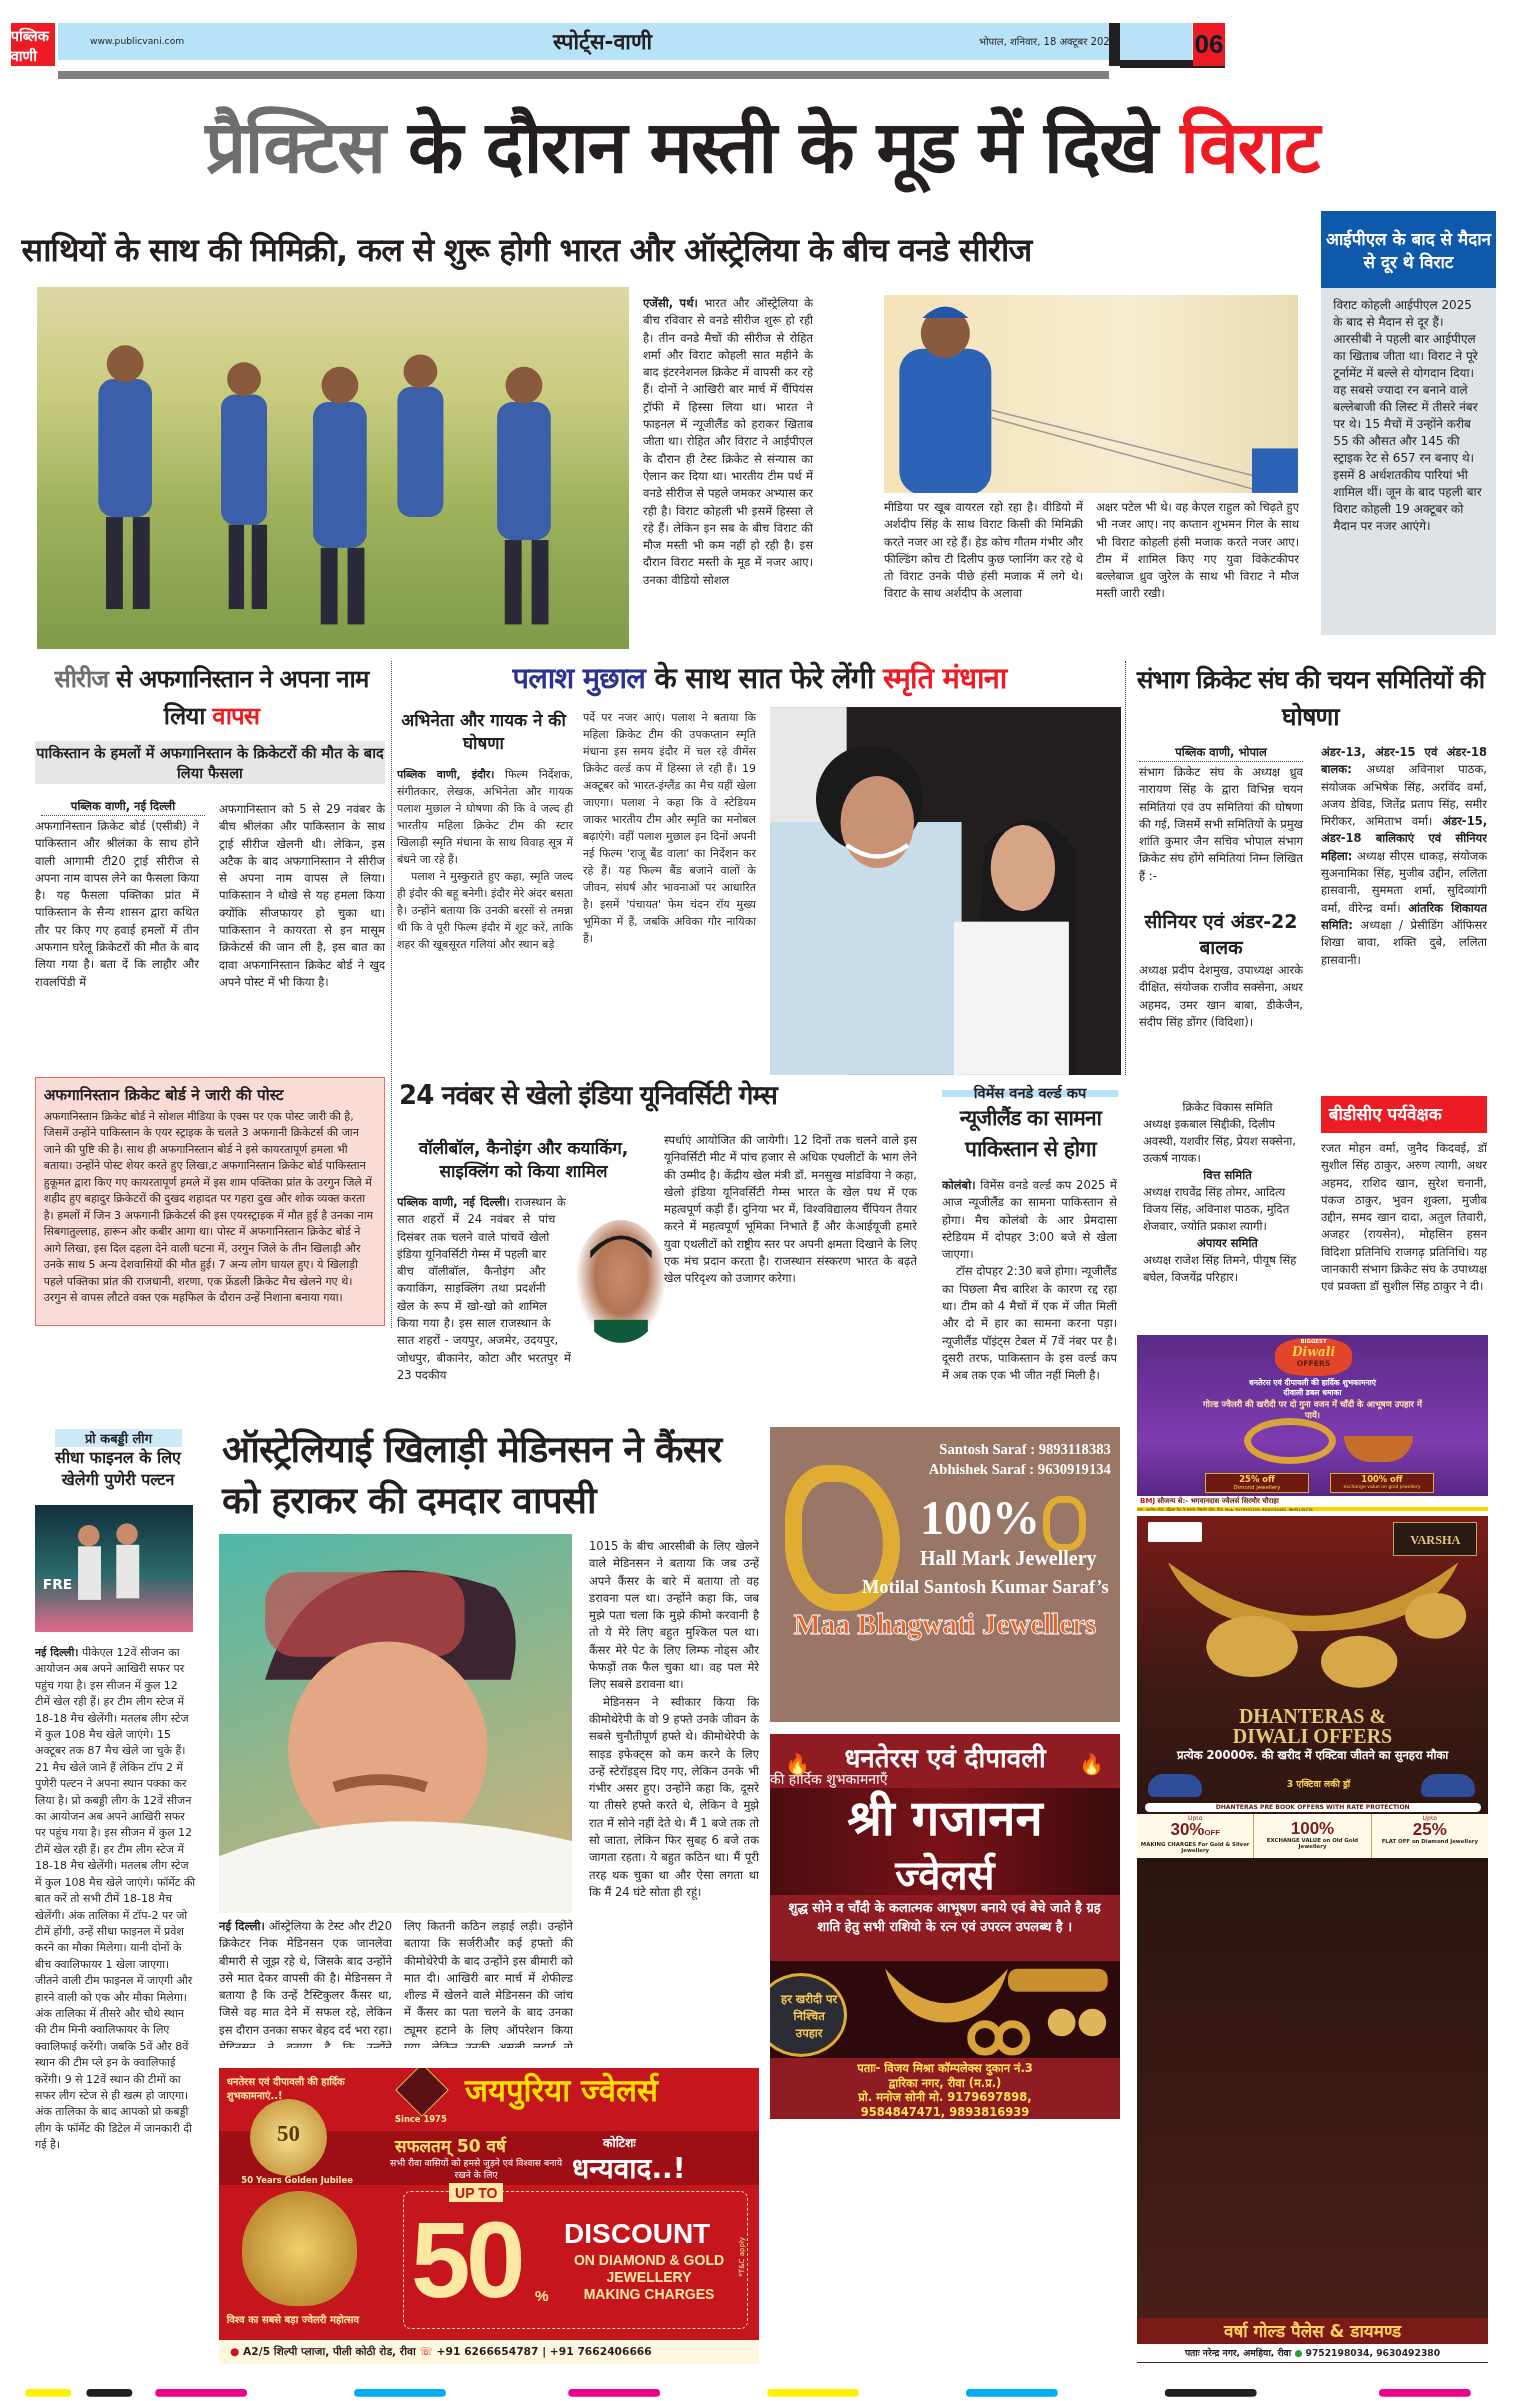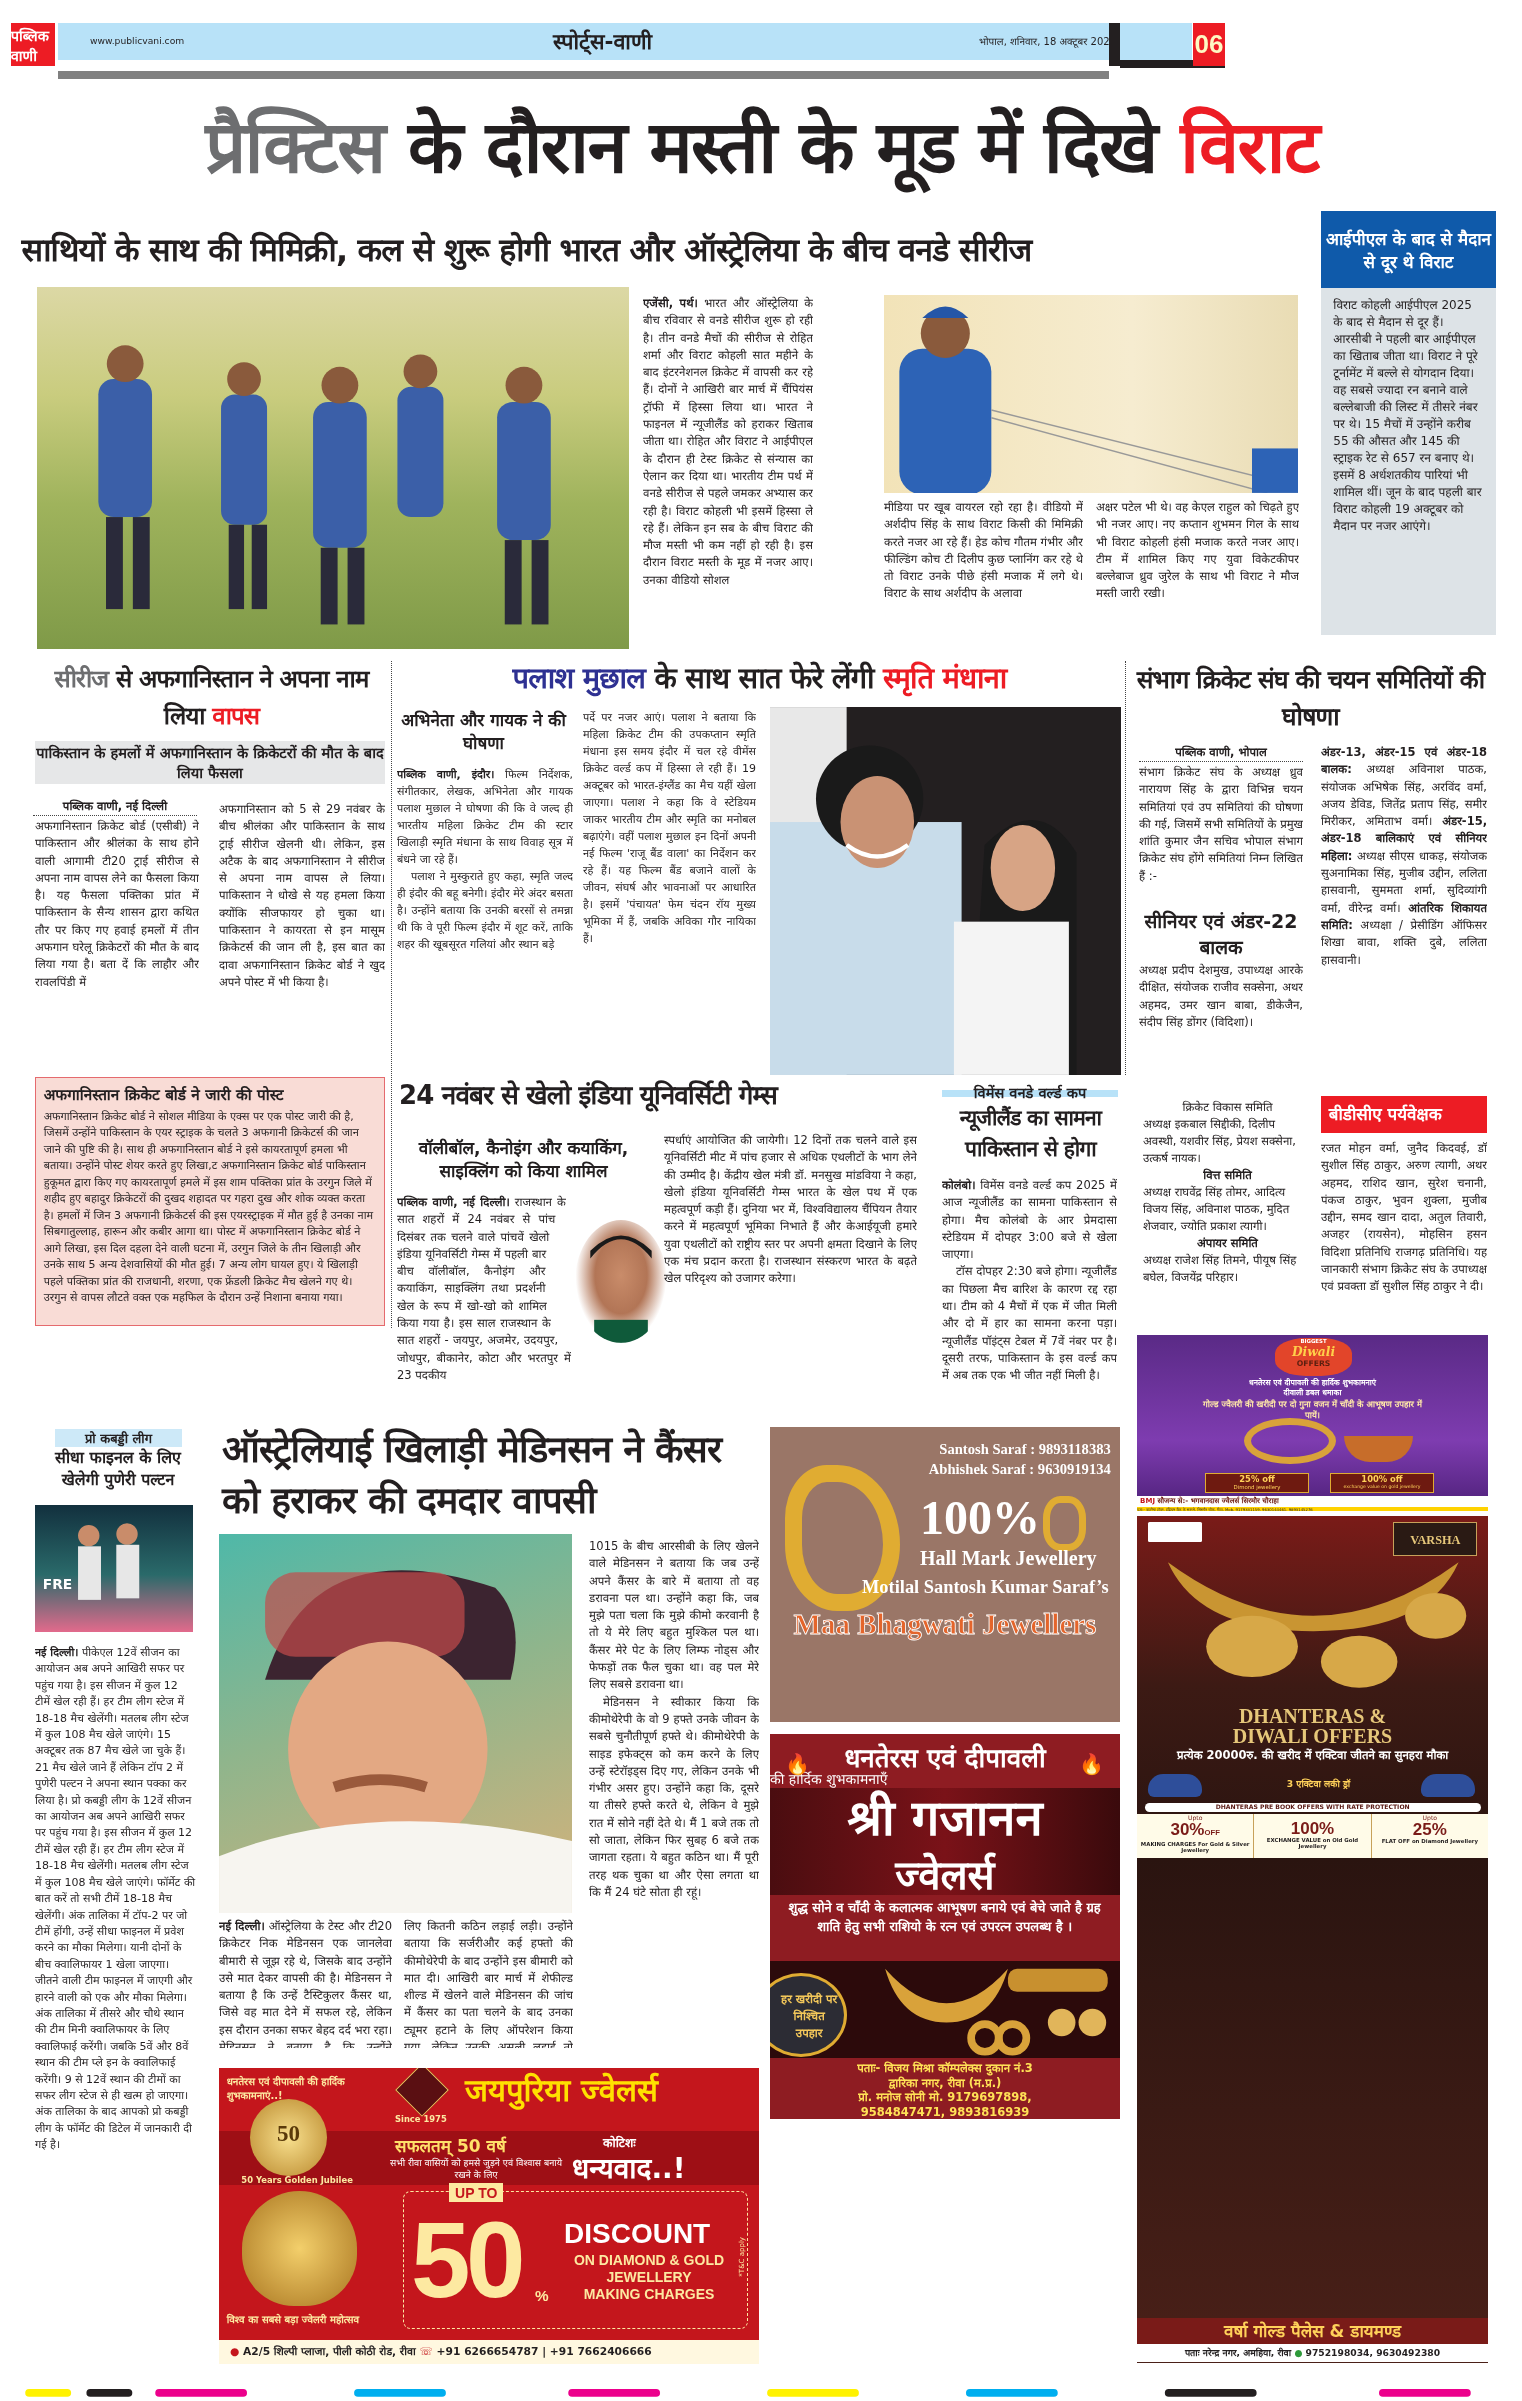--- a/index.html
+++ b/index.html
@@ -6,21 +6,21 @@
 body{width:1522px;height:2401px;background:#fff;font-family:"DejaVu Sans",sans-serif;color:#231f20;position:relative;overflow:hidden}
 .abs{position:absolute}
 .logo-box{left:10.7px;top:23px;width:44px;height:43px;background:#ed1c24;color:#fff;font:bold 14.6px "DejaVu Sans",sans-serif;display:flex;align-items:center;justify-content:center}
 .mast-band{left:58px;top:23px;width:1089px;height:37px;background:#b8e2f8}
 .mast-band .url{position:absolute;left:32px;top:12.3px;font-size:9.2px;color:#231f20}
 .mast-band .sec{position:absolute;left:0;right:0;top:3.1px;text-align:center;font:bold 21.5px "DejaVu Sans",sans-serif}
 .mast-band .date{position:absolute;right:31px;top:10.7px;font-size:10px}
 .mast-under{left:58px;top:71px;width:1051px;height:7.7px;background:#808080}
 .page-left-wedge{left:1109px;top:23px;width:12.3px;height:43px;background:#231f20}
 .page-band{left:1120px;top:23px;width:72px;height:37px;background:#b8e2f8}
-.page-num{left:1193px;top:23px;width:32px;height:43px;background:#ed1c24;color:#fef9c3;font:bold 26px "Liberation Sans",sans-serif;text-align:center;line-height:43px}
+.page-num{left:1193px;top:23px;width:32px;height:43px;background:#ed1c24;color:#0f172a;font:bold 26px "Liberation Sans",sans-serif;text-align:center;line-height:43px}
 .mast-dark{left:1120px;top:60px;width:105px;height:7.7px;background:#231f20}
 
 .hl-main{left:21.5px;top:95px;width:1481px;font:bold 72px "DejaVu Sans",sans-serif;white-space:nowrap;letter-spacing:-1.5px;text-align:center}
 .gray{color:#6d6e70}.red{color:#ed1c24}.blue{color:#2e3192}
 .hl-sub{left:21.5px;top:227px;width:1281px;font:bold 32px "DejaVu Sans",sans-serif;white-space:nowrap;letter-spacing:-0.8px}
 .side-box{left:1321px;top:211px;width:175px;height:77px;background:#0f5aaa;color:#fff;font:bold 17px "DejaVu Sans",sans-serif;text-align:center;line-height:23px;padding-top:17px}
 .side-body{left:1321px;top:288px;width:175px;height:347px;background:#dde3e7;padding:9.2px 12.3px;font-size:12px;line-height:17px;color:#231f20}
 .photo{background:#ccc;overflow:hidden}
 .col{font-size:11.5px;line-height:17.3px;text-align:justify;color:#231f20}
 .col b{font-weight:bold}
@@ -102,21 +102,21 @@
 <div class="abs col" style="left:884px;top:499px;width:199px;height:138px;overflow:hidden">मीडिया पर खूब वायरल रहो रहा है। वीडियो में अर्शदीप सिंह के साथ विराट किसी की मिमिक्री करते नजर आ रहे हैं। हेड कोच गौतम गंभीर और फील्डिंग कोच टी दिलीप कुछ प्लानिंग कर रहे थे तो विराट उनके पीछे हंसी मजाक में लगे थे। विराट के साथ अर्शदीप के अलावा</div>
 <div class="abs col" style="left:1096px;top:499px;width:203px;height:138px;overflow:hidden">अक्षर पटेल भी थे। वह केएल राहुल को चिढ़ते हुए भी नजर आए। नए कप्तान शुभमन गिल के साथ भी विराट कोहली हंसी मजाक करते नजर आए। टीम में शामिल किए गए युवा विकेटकीपर बल्लेबाज ध्रुव जुरेल के साथ भी विराट ने मौज मस्ती जारी रखी।</div>
 
 <div class="abs side-box">आईपीएल के बाद से मैदान से दूर थे विराट</div>
 <div class="abs side-body">विराट कोहली आईपीएल 2025 के बाद से मैदान से दूर हैं। आरसीबी ने पहली बार आईपीएल का खिताब जीता था। विराट ने पूरे टूर्नामेंट में बल्ले से योगदान दिया। वह सबसे ज्यादा रन बनाने वाले बल्लेबाजी की लिस्ट में तीसरे नंबर पर थे। 15 मैचों में उन्होंने करीब 55 की औसत और 145 की स्ट्राइक रेट से 657 रन बनाए थे। इसमें 8 अर्धशतकीय पारियां भी शामिल थीं। जून के बाद पहली बार विराट कोहली 19 अक्टूबर को मैदान पर नजर आएंगे।</div>
 
 <div class="abs hl2" style="left:35px;top:661px;width:353px;font-size:24px;line-height:37px">
   <span class="gray">सीरीज</span><span> से अफगानिस्तान ने अपना नाम लिया </span><span class="red">वापस</span>
 </div>
 <div class="abs kicker" style="left:35px;top:741px;width:350px;font-size:14.6px">पाकिस्तान के हमलों में अफगानिस्तान के क्रिकेटरों की मौत के बाद लिया फैसला</div>
-<div class="abs byline" style="left:33px;top:798px;width:164px">पब्लिक वाणी, नई दिल्ली</div>
+<div class="abs byline" style="left:41px;top:798px;width:164px">पब्लिक वाणी, नई दिल्ली</div>
 <div class="abs col" style="left:35px;top:818px;width:164px;height:246px;overflow:hidden">अफगानिस्तान क्रिकेट बोर्ड (एसीबी) ने पाकिस्तान और श्रीलंका के साथ होने वाली आगामी टी20 ट्राई सीरीज से अपना नाम वापस लेने का फैसला किया है। यह फैसला पक्तिका प्रांत में पाकिस्तान के सैन्य शासन द्वारा कथित तौर पर किए गए हवाई हमलों में तीन अफगान घरेलू क्रिकेटरों की मौत के बाद लिया गया है। बता दें कि लाहौर और रावलपिंडी में</div>
 <div class="abs col" style="left:219px;top:801px;width:166px;height:265px;overflow:hidden">अफगानिस्तान को 5 से 29 नवंबर के बीच श्रीलंका और पाकिस्तान के साथ ट्राई सीरीज खेलनी थी। लेकिन, इस अटैक के बाद अफगानिस्तान ने सीरीज से अपना नाम वापस ले लिया। पाकिस्तान ने धोखे से यह हमला किया क्योंकि सीजफायर हो चुका था। पाकिस्तान ने कायरता से इन मासूम क्रिकेटर्स की जान ली है, इस बात का दावा अफगानिस्तान क्रिकेट बोर्ड ने खुद अपने पोस्ट में भी किया है।</div>
 
 <div class="abs pinkbox" style="left:35px;top:1077px;width:350px;height:249px;overflow:hidden">
   <div style="font:bold 15.3px 'DejaVu Sans',sans-serif;margin-bottom:4.6px">अफगानिस्तान क्रिकेट बोर्ड ने जारी की पोस्ट</div>
   <div class="col" style="font-size:11px;line-height:16.5px;text-align:left">अफगानिस्तान क्रिकेट बोर्ड ने सोशल मीडिया के एक्स पर एक पोस्ट जारी की है, जिसमें उन्होंने पाकिस्तान के एयर स्ट्राइक के चलते 3 अफगानी क्रिकेटर्स की जान जाने की पुष्टि की है। साथ ही अफगानिस्तान बोर्ड ने इसे कायरतापूर्ण हमला भी बताया। उन्होंने पोस्ट शेयर करते हुए लिखा,ट अफगानिस्तान क्रिकेट बोर्ड पाकिस्तान हुकूमत द्वारा किए गए कायरतापूर्ण हमले में इस शाम पक्तिका प्रांत के उरगुन जिले में शहीद हुए बहादुर क्रिकेटरों की दुखद शहादत पर गहरा दुख और शोक व्यक्त करता है। हमलों में जिन 3 अफगानी क्रिकेटर्स की इस एयरस्ट्राइक में मौत हुई है उनका नाम सिबगातुल्लाह, हारून और कबीर आगा था। पोस्ट में अफगानिस्तान क्रिकेट बोर्ड ने आगे लिखा, इस दिल दहला देने वाली घटना में, उरगुन जिले के तीन खिलाड़ी और उनके साथ 5 अन्य देशवासियों की मौत हुई। 7 अन्य लोग घायल हुए। ये खिलाड़ी पहले पक्तिका प्रांत की राजधानी, शरणा, एक फ्रेंडली क्रिकेट मैच खेलने गए थे। उरगुन से वापस लौटते वक्त एक महफिल के दौरान उन्हें निशाना बनाया गया।</div>
 </div>
 
 <div class="abs sep-v" style="left:391px;top:661px;height:667px"></div>
 

